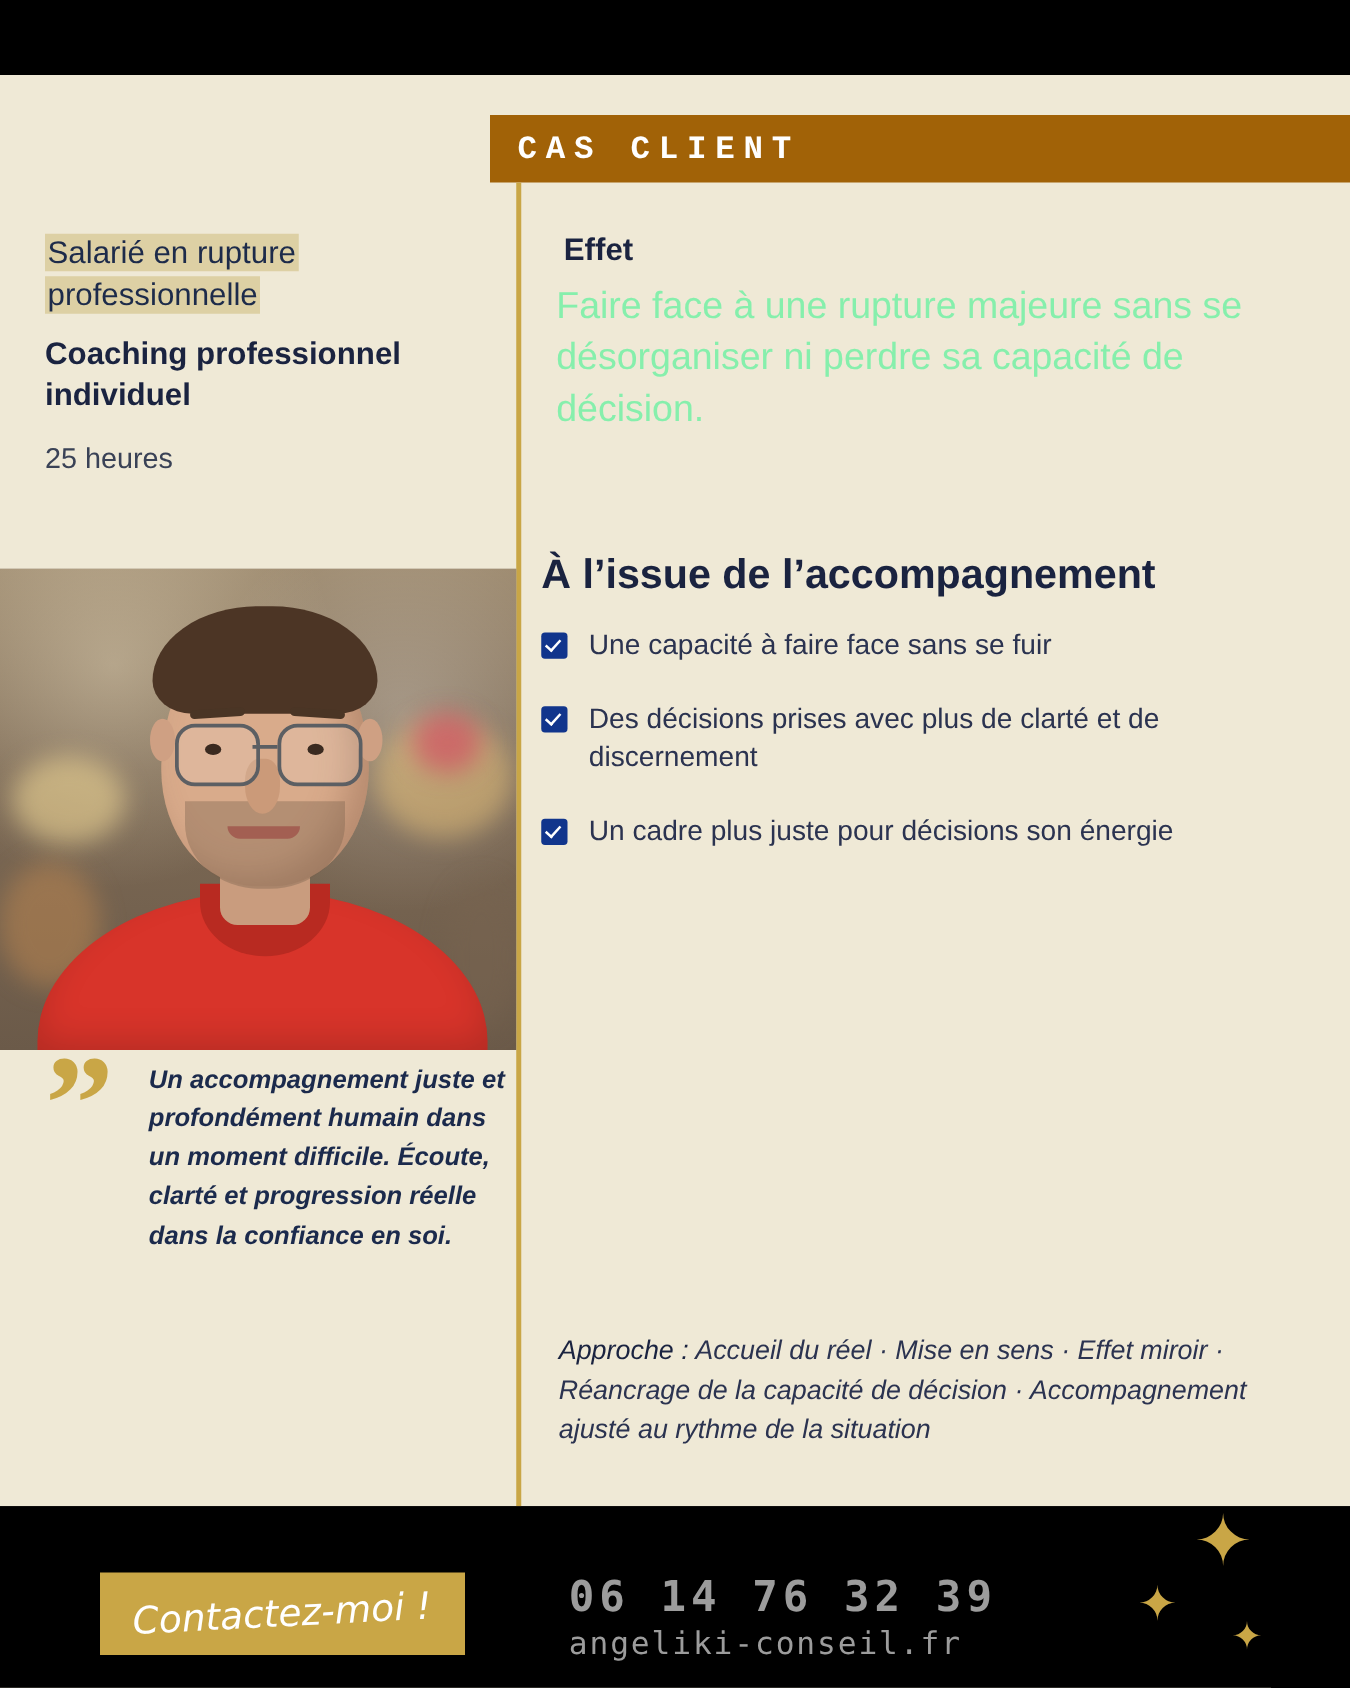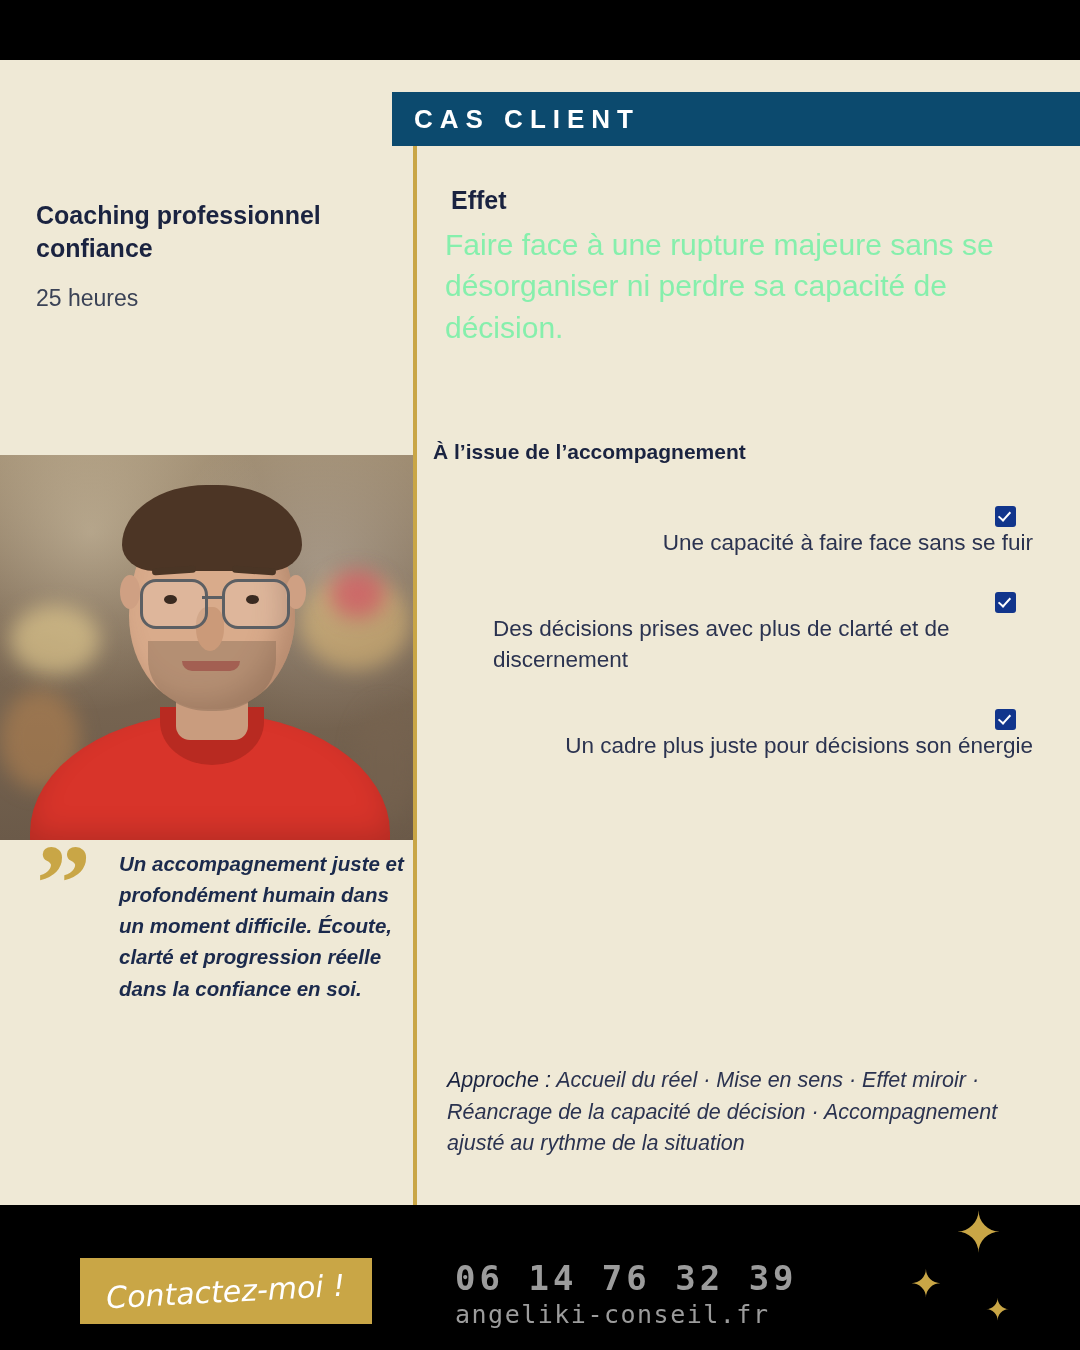--- a/index.html
+++ b/index.html
@@ -25,23 +25,24 @@
     background: #efe9d6;
   }
 
   
   .ribbon {
     position: absolute;
     left: 392px;
     top: 92px;
     width: 688px;
     height: 54px;
-    background: #0c4a6e;
+    background: #a16207;
     display: flex;
     align-items: center;
+    font-family: Liberation Mono, monospace;
   }
   .ribbon-title {
     color: #ffffff;
     font-size: 26px;
     font-weight: bold;
     letter-spacing: 7px;
     padding-left: 22px;
   }
 
   
@@ -258,35 +259,34 @@
     font-size: 30px;
     line-height: 1.38;
     color: #86efac;
     width: 580px;
   }
 
   .outcomes-title {
     position: absolute;
     left: 433px;
     top: 440px;
-    font-size: 21px;
+    font-size: 33px;
     font-weight: bold;
     color: #1a2340;
   }
   .outcomes {
     position: absolute;
     left: 433px;
     top: 500px;
     width: 600px;
   }
   .outcome {
     display: flex;
-    align-items: flex-end;
+    align-items: flex-start;
     margin-bottom: 27px;
-    flex-direction: column;
   }
   .checkbox {
     flex: 0 0 auto;
     width: 21px;
     height: 21px;
     background: #11358c;
     border-radius: 3px;
     margin-top: 6px;
     margin-right: 17px;
     position: relative;
@@ -386,21 +386,22 @@
 
 <div class="card"></div>
 
 <div class="ribbon">
   <div class="ribbon-title">CAS CLIENT</div>
 </div>
 
 <div class="divider"></div>
 
 <div class="left">
-  <div class="offer">Coaching professionnel confiance</div>
+  <div><span class="tagline">Salarié en rupture professionnelle</span></div>
+  <div class="offer">Coaching professionnel individuel</div>
   <div class="duration">25 heures</div>
 </div>
 
 <div class="photo">
   <div class="photo-bg"></div>
   <div class="photo-blob blob-a"></div>
   <div class="photo-blob blob-b"></div>
   <div class="photo-blob blob-c"></div>
   <div class="photo-blob blob-d"></div>
   <div class="photo-blob blob-e"></div>

